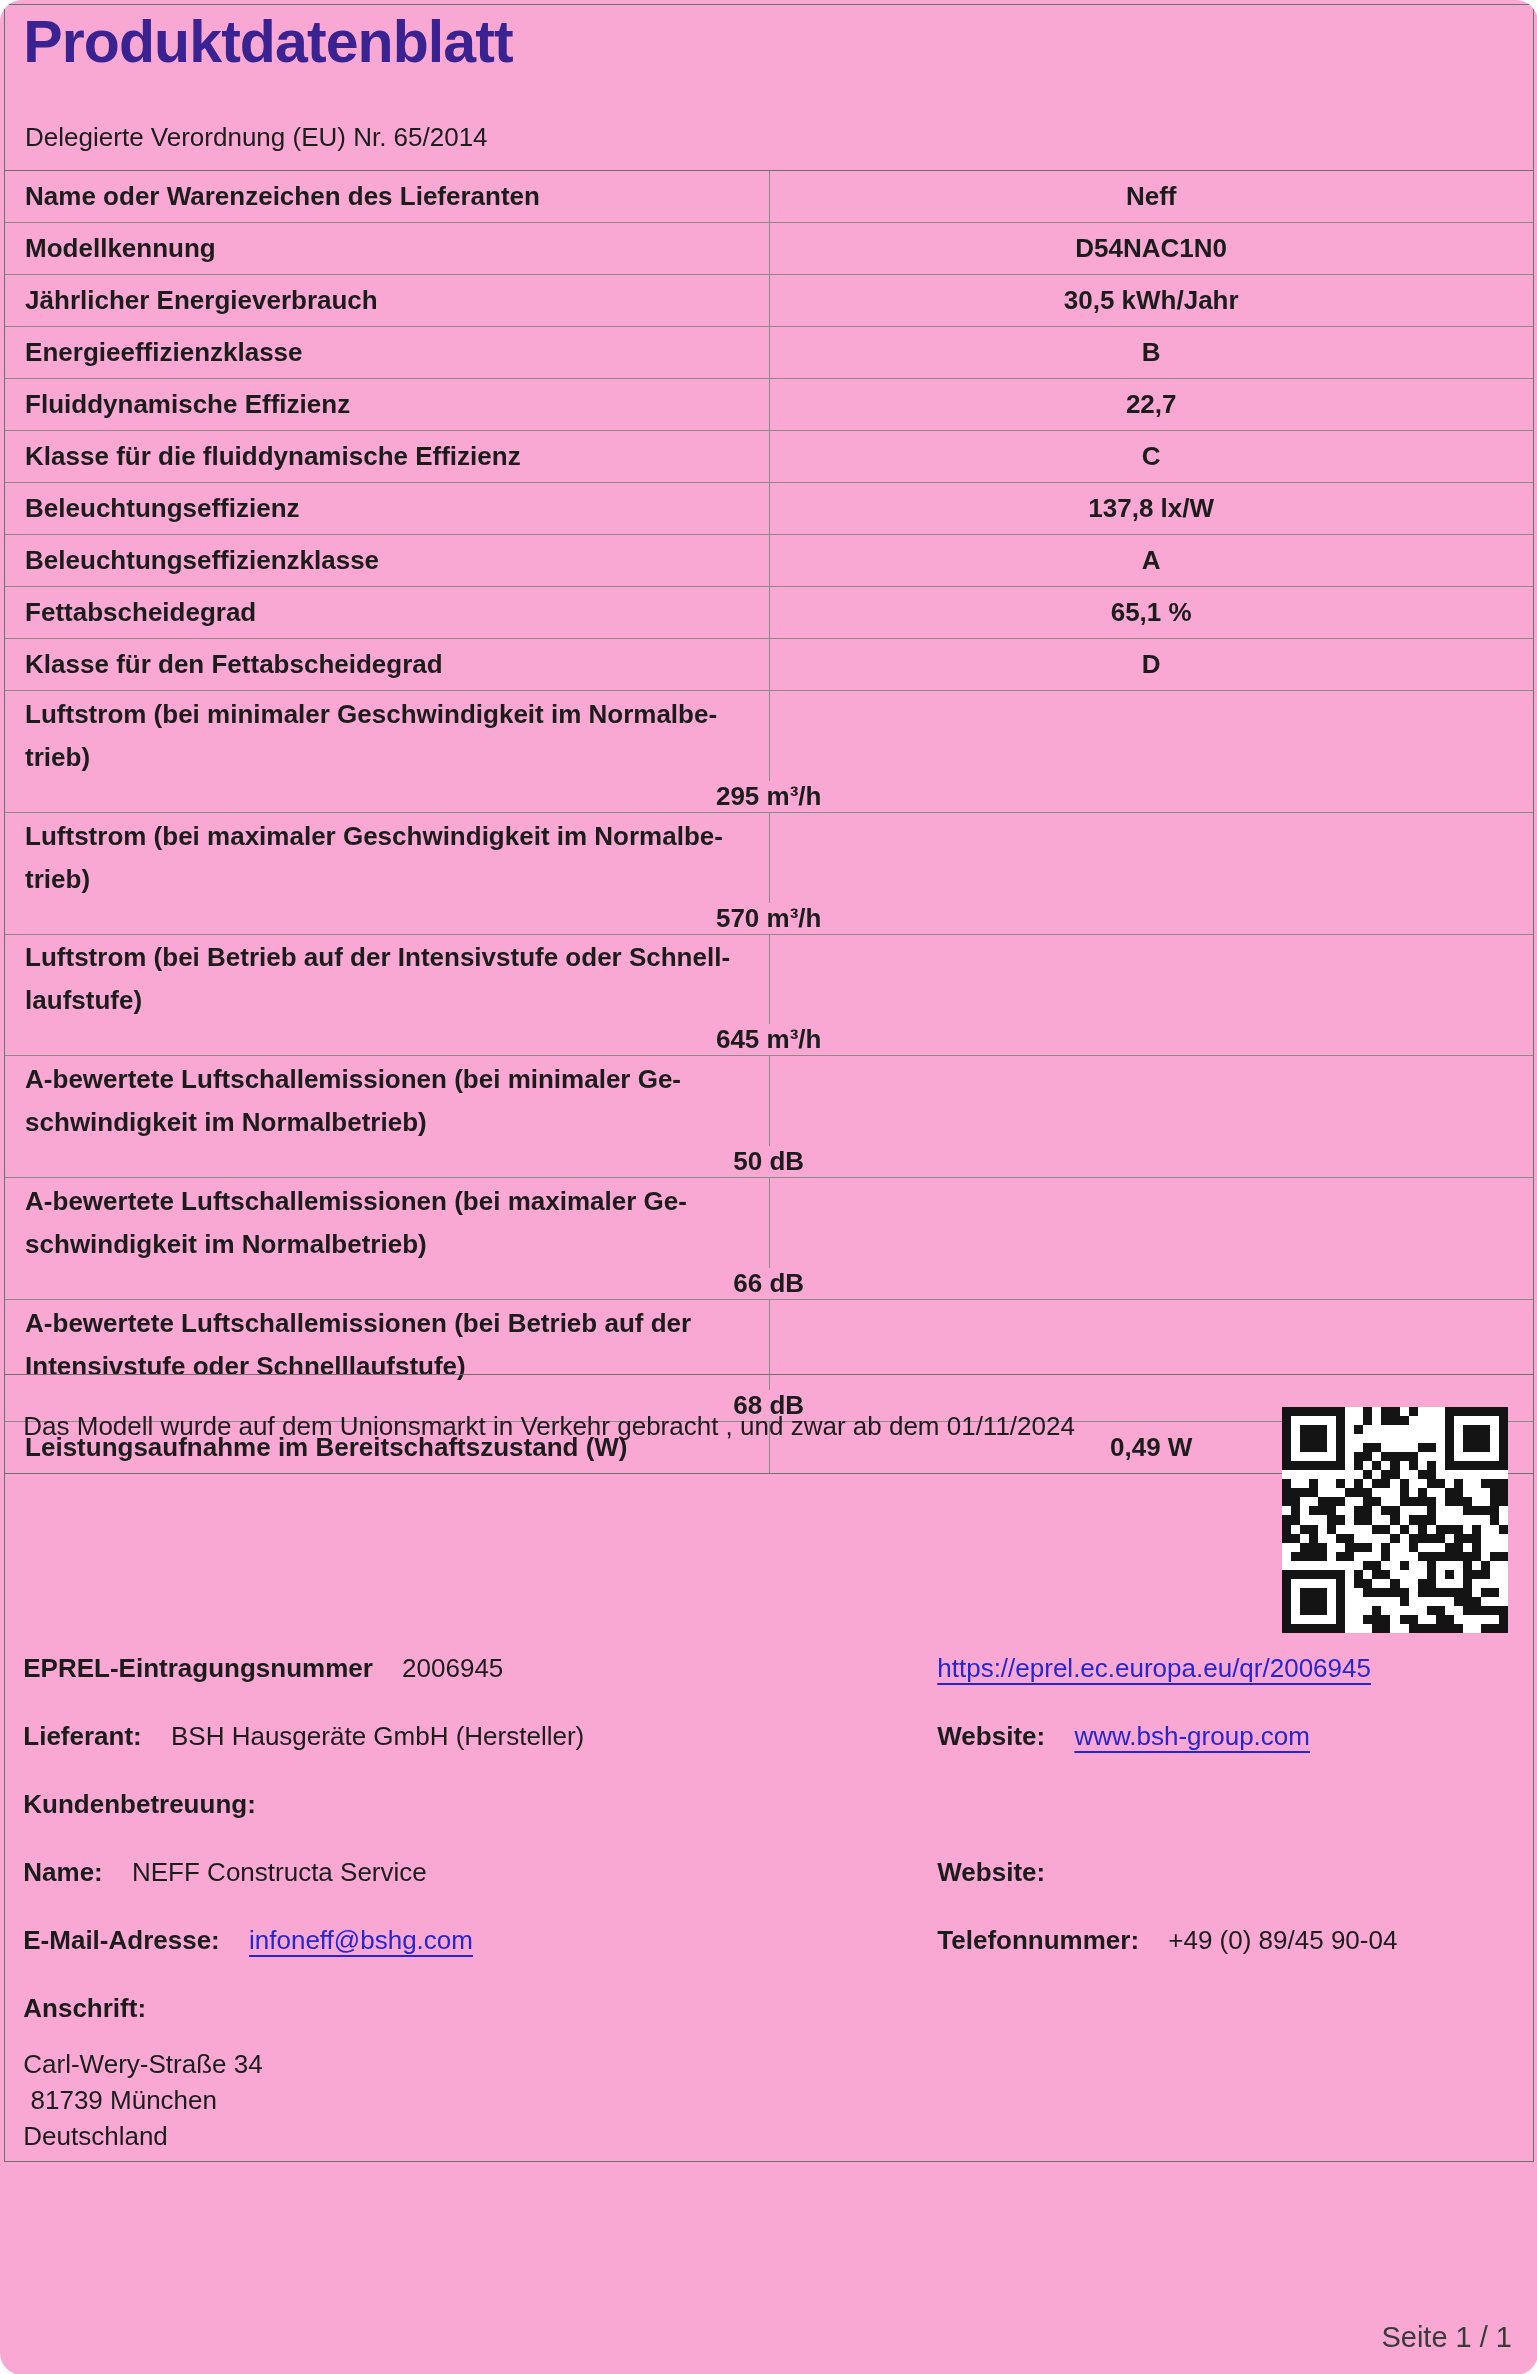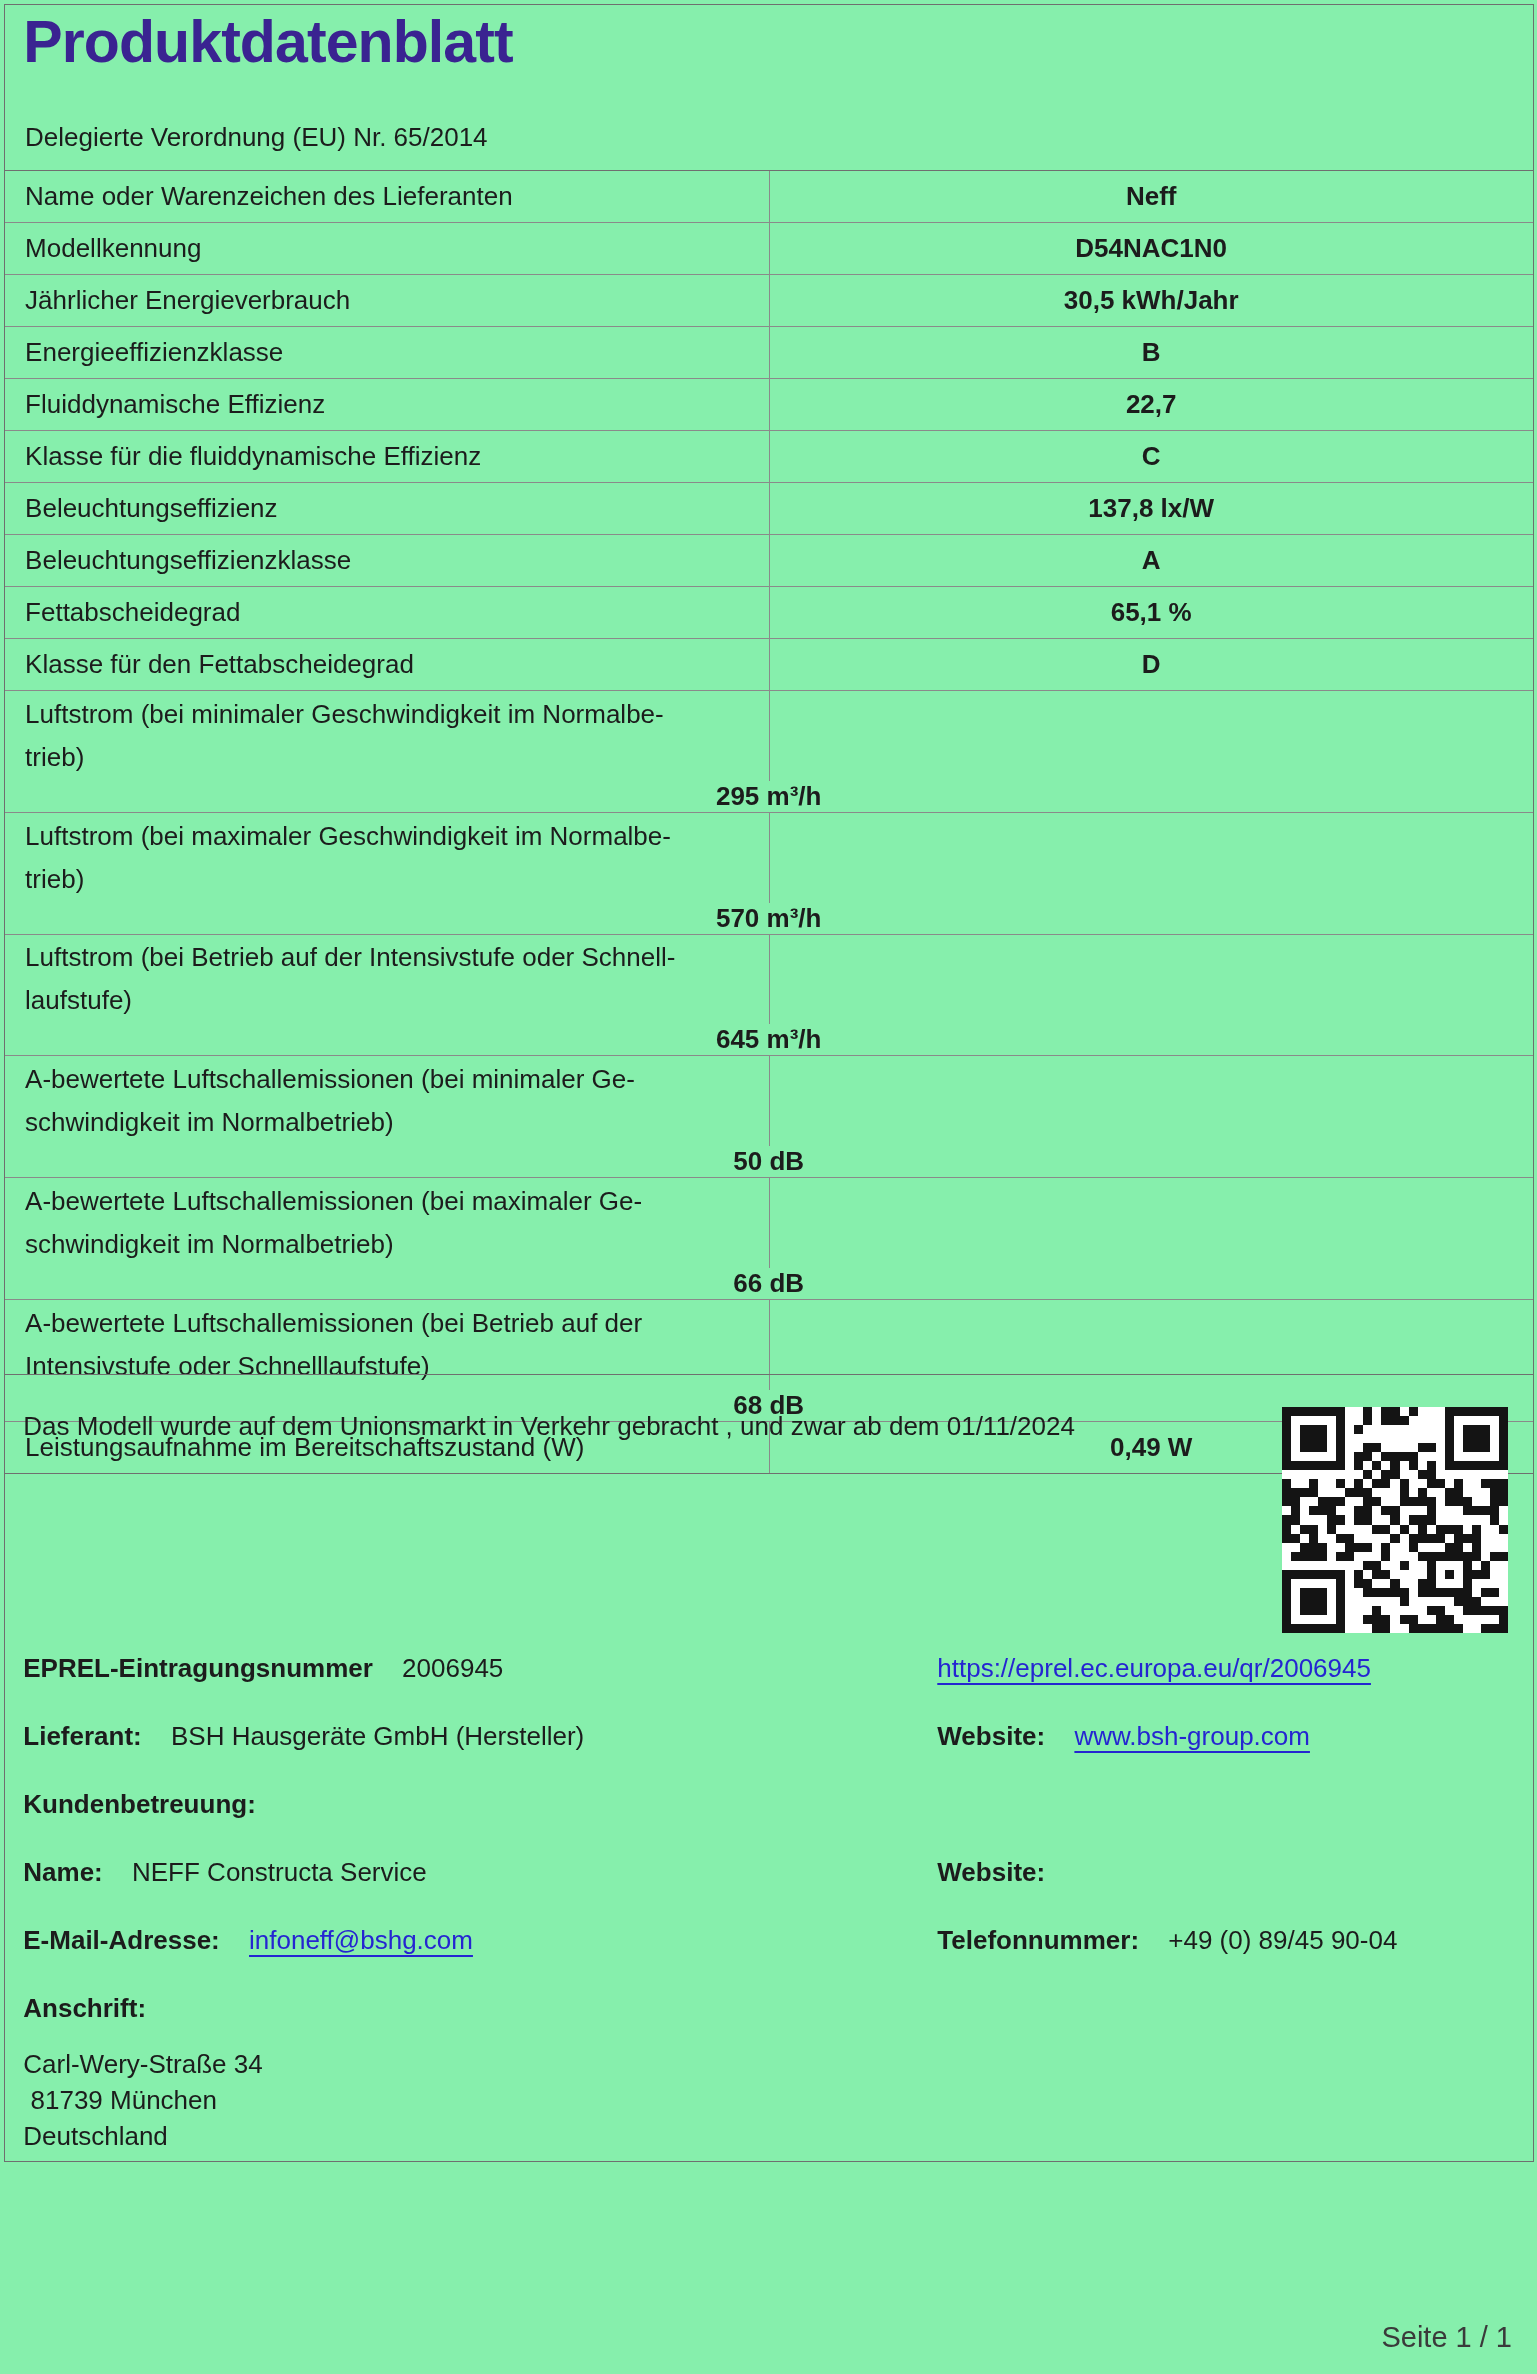--- a/index.html
+++ b/index.html
@@ -1,22 +1,23 @@
 <!DOCTYPE html>
 <html style="font-size:15px"><head>
 <meta charset="utf-8">
 <style>
   html,body{margin:0;padding:0;background:#ffffff;}
   .page{
     position:relative;
     width:1538px;height:2375px;
-    background:#86efac;
+    background:#f9a8d4;
     font-family:"Liberation Sans","DejaVu Sans",sans-serif;
     color:var(--text,#1c1c1c);
     overflow:hidden;
+    border-radius:22px;
   }
   
   .title-box{
     position:absolute;left:3.7px;top:3.7px;width:1530px;height:167px;
     box-sizing:border-box;border:1.9px solid var(--border,#6f6f6f);
   }
   .doc-title{
     position:absolute;left:18.6px;top:5.6px;
     font-size:59px;font-weight:700;letter-spacing:-0.9px;
     color:var(--title,#3a2391);
@@ -35,20 +36,21 @@
   .t-row{display:flex;min-height:51px;border-top:1.9px solid var(--grid,#8a8a8a);}
   .t-row:first-child{border-top:none;}
   .t-row.tall{min-height:96px;flex-direction:column;}
   .t-label{
     width:765px;box-sizing:border-box;
     padding:1.9px 37px 1.9px 20.4px;
     border-right:1.9px solid var(--grid,#8a8a8a);
     display:flex;align-items:center;
     font-size:26px;line-height:43px;
     white-space:pre-line;
+    font-weight:bold;
   }
   .t-value{
     flex:1;display:flex;align-items:center;justify-content:center;
     font-size:26px;font-weight:700;text-align:center;
   }
   
   .info-box{
     position:absolute;left:3.7px;top:1374px;width:1530px;height:788px;
     box-sizing:border-box;border:1.9px solid var(--border,#6f6f6f);
   }

